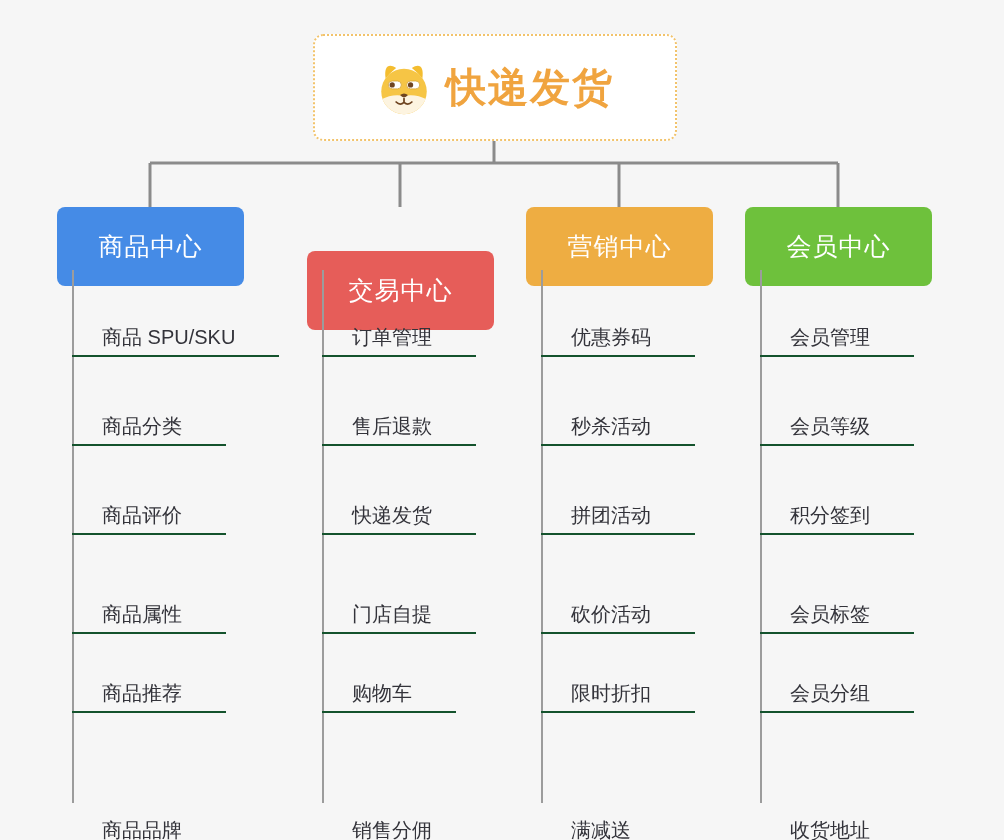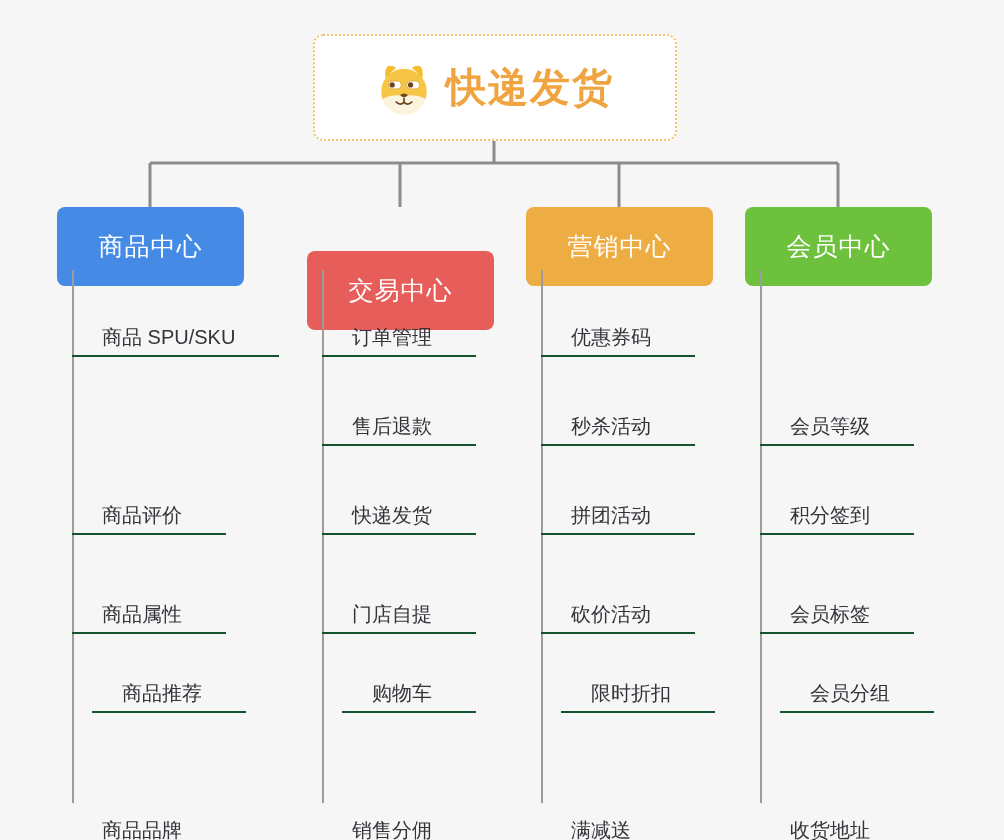--- a/index.html
+++ b/index.html
@@ -80,21 +80,21 @@
     font-size: 20px;
     line-height: 32px;
     color: #33333a;
     border-bottom: 2px solid #14532d;
     padding: 0 44px 2px 30px;
   }
   .i0 { top: 114px; }
   .i1 { top: 203px; }
   .i2 { top: 292px; }
   .i3 { top: 391px; }
-  .i4 { top: 470px; margin-left: 20px; }
+  .i4 { top: 470px; }
   .i5 { top: 559px; margin-top: 48px; }
 </style>
 </head>
 <body>
 
 <div class="canvas">
 
   <svg class="connectors">
     <path d="M494 141 L494 163 M150 163 L838 163 M150 163 L150 207 M400 163 L400 207 M619 163 L619 207 M838 163 L838 207" fill="none" stroke-width="3" stroke="#8b8b8b"></path>
   </svg>
@@ -117,20 +117,21 @@
         <path d="M32 44 L32 48 M23 48 Q27.5 52.5 32 48.5 Q36.5 52.5 41 48" fill="none" stroke="#6e4420" stroke-width="2" stroke-linecap="round"></path>
       </svg>
     </span>
     <span class="root-title">快递发货</span>
   </div>
 
   <div class="branch b0">
     <div class="bbox" style="background-color: rgb(69, 139, 230);">商品中心</div>
     <div class="trunk"></div>
     <div class="item i0">商品 SPU/SKU</div>
+    <div class="item i1">商品分类</div>
     <div class="item i2">商品评价</div>
     <div class="item i3">商品属性</div>
     <div class="item i4">商品推荐</div>
     <div class="item i5">商品品牌</div>
   </div>
 
   <div class="branch b1">
     <div class="bbox" style="background-color: rgb(230, 93, 89); margin-top: 44px;">交易中心</div>
     <div class="trunk"></div>
     <div class="item i0">订单管理</div>
@@ -148,20 +149,21 @@
     <div class="item i1">秒杀活动</div>
     <div class="item i2">拼团活动</div>
     <div class="item i3">砍价活动</div>
     <div class="item i4">限时折扣</div>
     <div class="item i5">满减送</div>
   </div>
 
   <div class="branch b3">
     <div class="bbox" style="background-color: rgb(110, 193, 60);">会员中心</div>
     <div class="trunk"></div>
+    <div class="item i0">会员管理</div>
     <div class="item i1">会员等级</div>
     <div class="item i2">积分签到</div>
     <div class="item i3">会员标签</div>
     <div class="item i4">会员分组</div>
     <div class="item i5">收货地址</div>
   </div>
 
 </div>
 
 </body></html>

